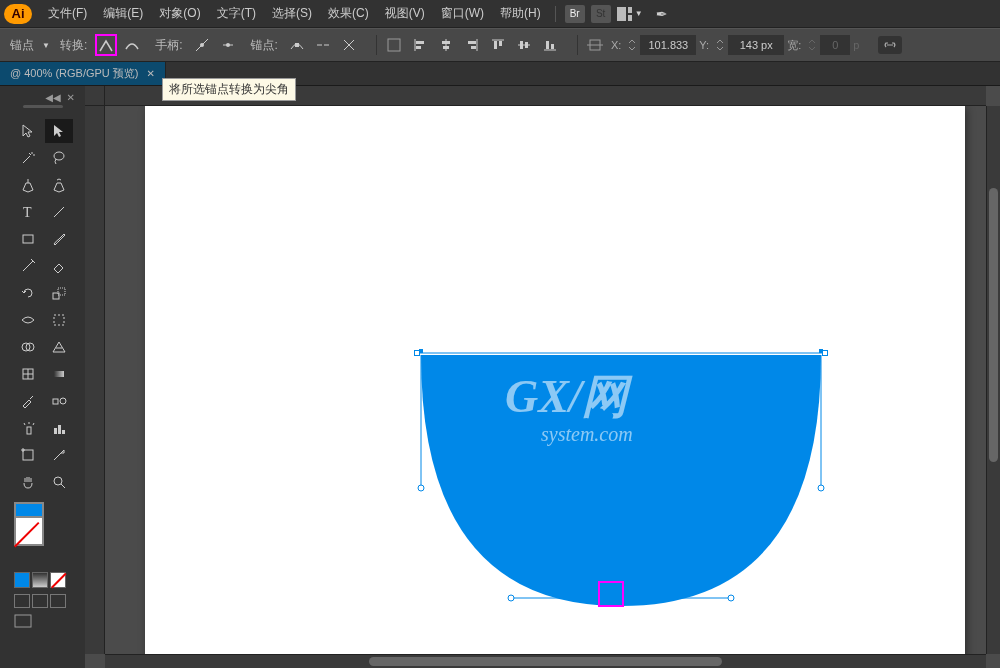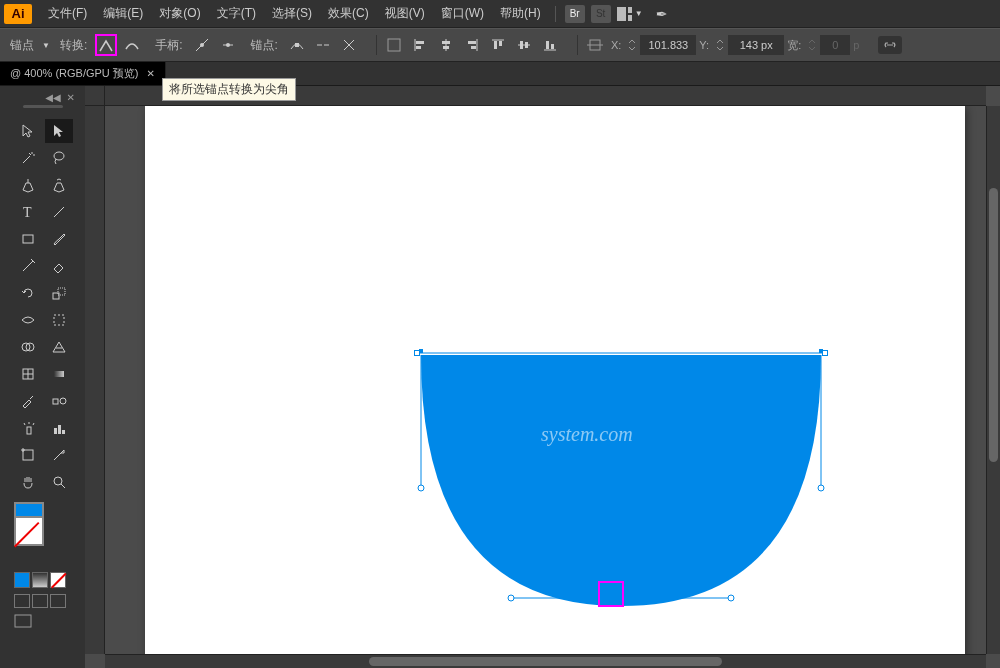--- a/index.html
+++ b/index.html
@@ -1,20 +1,20 @@
 <!DOCTYPE html>
 <html><head>
   <meta charset="utf-8">
   <style>
     * { margin: 0; padding: 0; box-sizing: border-box; }
     body { width: 1000px; height: 668px; background: #323232; font-family: "Microsoft YaHei", sans-serif; font-size: 12px; color: #ccc; overflow: hidden; position: relative; }
     
     
     .menubar { height: 28px; background: #323232; display: flex; align-items: center; padding-left: 4px; border-bottom: 1px solid #222; }
-    .ai-logo { width: 28px; height: 20px; background: #ff9a00; color: #330000; font-weight: bold; display: flex; align-items: center; justify-content: center; font-size: 13px; margin-right: 8px; border-radius: 2px; }
+    .ai-logo { width: 28px; height: 20px; background: #ff9a00; color: #330000; font-weight: bold; display: flex; align-items: center; justify-content: center; font-size: 13px; margin-right: 8px; border-radius: 10px; }
     .menu-item { padding: 0 8px; color: #ccc; cursor: pointer; }
     .menu-sep { width: 1px; height: 16px; background: #555; margin: 0 6px; }
     .menu-icon { width: 20px; height: 18px; background: #555; margin: 0 3px; border-radius: 2px; display: flex; align-items: center; justify-content: center; font-size: 10px; color: #333; }
     .menu-icon.br { color: #eee; }
     .arrange-icon { width: 26px; height: 18px; display: flex; align-items: center; justify-content: center; margin: 0 3px; }
     .feather { margin-left: 10px; font-size: 14px; }
     
     
     .controlbar { height: 34px; background: #484848; display: flex; align-items: center; padding: 0 10px; border-bottom: 1px solid #222; border-top: 1px solid #555; }
     .ctrl-label { color: #bbb; margin-right: 6px; }
@@ -22,21 +22,21 @@
     .ctrl-group { display: flex; align-items: center; margin-right: 10px; }
     .highlighted { border: 2px solid magenta; }
     .ctrl-sep { width: 1px; height: 20px; background: #333; margin: 0 4px; }
     .coord-input { background: #333; border: none; color: #ccc; width: 56px; height: 20px; padding: 10px 4px; font-size: 11px; text-align: center; }
     .coord-label { color: #aaa; margin: 0 3px; font-size: 11px; }
     .link-icon { width: 24px; height: 18px; background: #333; border-radius: 3px; display: flex; align-items: center; justify-content: center; margin-left: 6px; }
     
     
     .tabbar { height: 24px; background: #323232; display: flex; align-items: stretch; border-bottom: 1px solid #1a1a1a; }
     .tab { padding: 0 10px; display: flex; align-items: center; color: #bbb; font-size: 11px; border-right: 1px solid #222; background: #383838; }
-    .tab.active { background: #000000; }
+    .tab.active { background: #0c4a6e; }
     .tab-close { margin-left: 8px; font-size: 10px; }
     
     
     .main { display: flex; height: calc(668px - 28px - 34px - 24px); }
     
     
     .tools-wrap { width: 85px; background: #323232; padding-top: 6px; }
     .tools-header { height: 10px; display: flex; justify-content: center; margin-bottom: 4px; }
     .tools-header .bar { width: 40px; height: 3px; background: #555; border-radius: 2px; }
     .tools-grid { display: grid; grid-template-columns: 28px 28px; gap: 3px 3px; padding-left: 14px; }
@@ -476,20 +476,21 @@
     <div class="anchor" style="top:265px; left:336px; width:4px; height:4px; border-color:#0088e8; background:#0088e8;"></div>
     <div class="anchor" style="top:265px; left:736px; width:4px; height:4px; border-color:#0088e8; background:#0088e8;"></div>
 
     <div class="direction-point" style="top:402px; left:336px;"></div>
     <div class="direction-point" style="top:402px; left:736px;"></div>
     <div class="direction-point" style="top:512px; left:426px;"></div>
     <div class="direction-point" style="top:512px; left:646px;"></div>
 
     <div class="select-box" style="top:495px; left:513px;"></div>
 
+    <div class="watermark wm1">GX/网</div>
     <div class="watermark wm2">system.com</div>
 
     <div class="ruler-h"></div>
     <div class="ruler-v"></div>
     <div class="ruler-corner"></div>
     <div class="scroll-h">
         <div class="scroll-thumb-h"></div>
       </div>
     <div class="scroll-v">
         <div class="scroll-thumb-v"></div>

